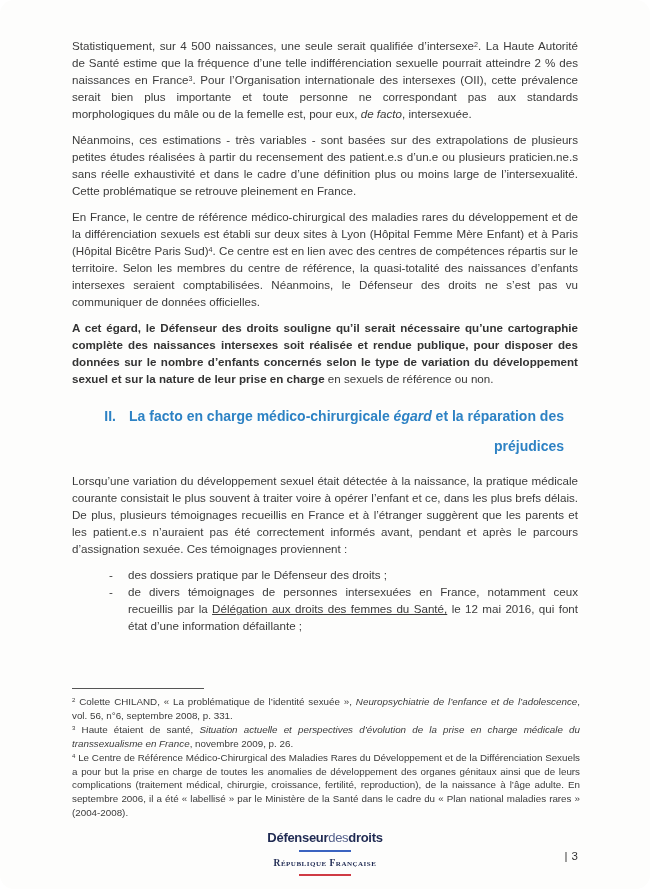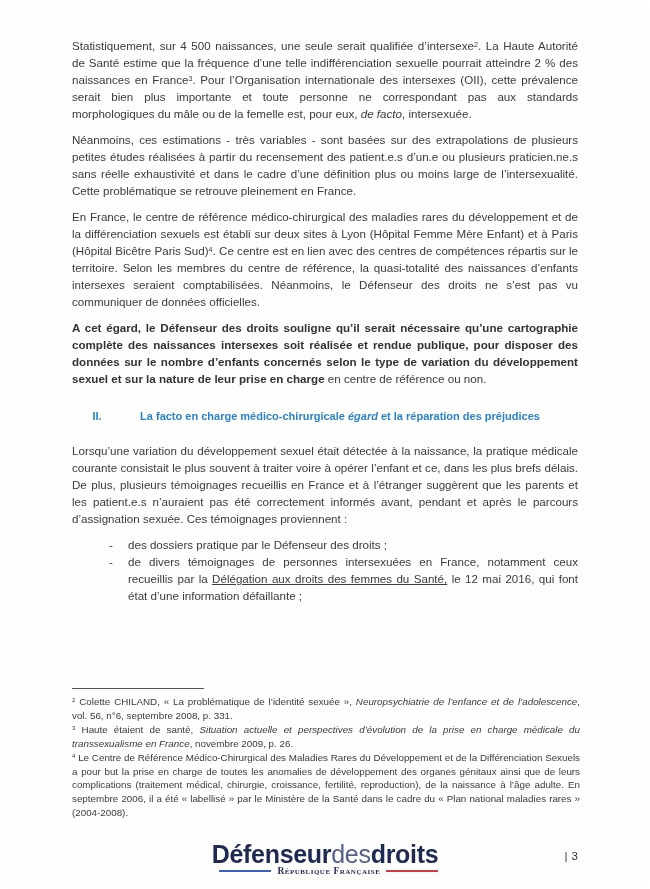--- a/index.html
+++ b/index.html
@@ -20,43 +20,43 @@
 
   .seg-sup { font-size:0.62em; position:relative; top:-0.45em; line-height:0; }
   .seg-i   { font-style:italic; }
   .seg-b   { font-weight:700; color:#333; }
   .seg-bi  { font-weight:700; font-style:italic; }
   .seg-u   { text-decoration:underline; cursor:pointer; }
 
   .heading {
     display:flex; margin:14px 0 11px 0;
     color:var(--heading-blue, #2e80c0);
-    font-size:11px; line-height:30px; font-weight:700;
-    text-align:center;
+    font-size:14px; line-height:30px; font-weight:700;
+    text-align:right;
   }
   .heading-num { width:44px; padding-left:6px; box-sizing:border-box; flex:none; }
   .heading-text { flex:1; padding-right:14px; }
 
   .bullet { display:flex; margin:0; }
   .bullet-dash { width:19px; margin-left:37px; flex:none; }
   .bullet-text { flex:1; text-align:justify; }
 
   .footnotes {
     position:absolute; left:72px; right:70px; top:688px;
     font-size:9.8px; line-height:13.9px; text-align:justify;
   }
   .fn-rule { width:132px; border-top:1px solid #555; margin:0 0 6px 0; }
   .footnote { margin:0; }
 
   .footer-logo { position:absolute; left:0; right:0; bottom:13px; text-align:center; }
   .logo-box { display:inline-block; }
-  .logo-line1 { font-size:25px; letter-spacing:-0.3px; line-height:20px; }
+  .logo-line1 { font-size:13px; letter-spacing:-0.3px; line-height:20px; }
   .logo-defenseur, .logo-droits { font-weight:700; color:var(--logo-navy, #1f2a52); }
   .logo-des { font-weight:400; color:#55618c; }
-  .tagline-row { display:flex; align-items:center; justify-content:flex-end; gap:6px; margin-top:2px; }
+  .tagline-row { display:flex; align-items:center; justify-content:flex-end; gap:6px; margin-top:2px;flex-direction:column; }
   .tag-line { height:2px; width:52px; flex:none; }
   .tag-line-blue { background:var(--line-blue, #3a63c0); }
   .tag-line-red  { background:var(--line-red, #cf3a44); }
   .tagline {
     font-family:"Liberation Serif", serif;
     font-variant:small-caps; font-weight:700;
     font-size:9.5px; letter-spacing:0.5px;
     color:var(--logo-navy, #1f2a52);
   }
   .page-num {
@@ -67,21 +67,21 @@
 </style>
 </head>
 <body>
 
 <div class="page">
 
   <div class="content">
     <p><span>Statistiquement, sur 4 500 naissances, une seule serait qualifiée d’intersexe</span><span class="seg-sup">2</span><span>. La Haute Autorité de Santé estime que la fréquence d’une telle indifférenciation sexuelle pourrait atteindre 2 % des naissances en France</span><span class="seg-sup">3</span><span>. Pour l’Organisation internationale des intersexes (OII), cette prévalence serait bien plus importante et toute personne ne correspondant pas aux standards morphologiques du mâle ou de la femelle est, pour eux, </span><span class="seg-i">de facto</span><span>, intersexuée.</span></p>
     <p><span>Néanmoins, ces estimations - très variables - sont basées sur des extrapolations de plusieurs petites études réalisées à partir du recensement des patient.e.s d’un.e ou plusieurs praticien.ne.s sans réelle exhaustivité et dans le cadre d’une définition plus ou moins large de l’intersexualité. Cette problématique se retrouve pleinement en France.</span></p>
     <p><span>En France, le centre de référence médico-chirurgical des maladies rares du développement et de la différenciation sexuels est établi sur deux sites à Lyon (Hôpital Femme Mère Enfant) et à Paris (Hôpital Bicêtre Paris Sud)</span><span class="seg-sup">4</span><span>. Ce centre est en lien avec des centres de compétences répartis sur le territoire. Selon les membres du centre de référence, la quasi-totalité des naissances d’enfants intersexes seraient comptabilisées. Néanmoins, le Défenseur des droits ne s’est pas vu communiquer de données officielles.</span></p>
-    <p><span class="seg-b">A cet égard, le Défenseur des droits souligne qu’il serait nécessaire qu’une cartographie complète des naissances intersexes soit réalisée et rendue publique, pour disposer des données sur le nombre d’enfants concernés selon le type de variation du développement sexuel et sur la nature de leur prise en charge </span><span>en centre de référence ou non.</span></p>
+    <p><span class="seg-b">A cet égard, le Défenseur des droits souligne qu’il serait nécessaire qu’une cartographie complète des naissances intersexes soit réalisée et rendue publique, pour disposer des données sur le nombre d’enfants concernés selon le type de variation du développement sexuel et sur la nature de leur prise en charge </span><span>en sexuels de référence ou non.</span></p>
 
     <div class="heading">
       <div class="heading-num">II.</div>
       <div class="heading-text"><span>La facto en charge médico-chirurgicale </span><span class="seg-bi">égard</span><span> et la réparation des préjudices</span></div>
     </div>
 
     <p><span>Lorsqu’une variation du développement sexuel était détectée à la naissance, la pratique médicale courante consistait le plus souvent à traiter voire à opérer l’enfant et ce, dans les plus brefs délais. De plus, plusieurs témoignages recueillis en France et à l’étranger suggèrent que les parents et les patient.e.s n’auraient pas été correctement informés avant, pendant et après le parcours d’assignation sexuée. Ces témoignages proviennent :</span></p>
 
     <div class="bullet">
       <div class="bullet-dash">-</div>

